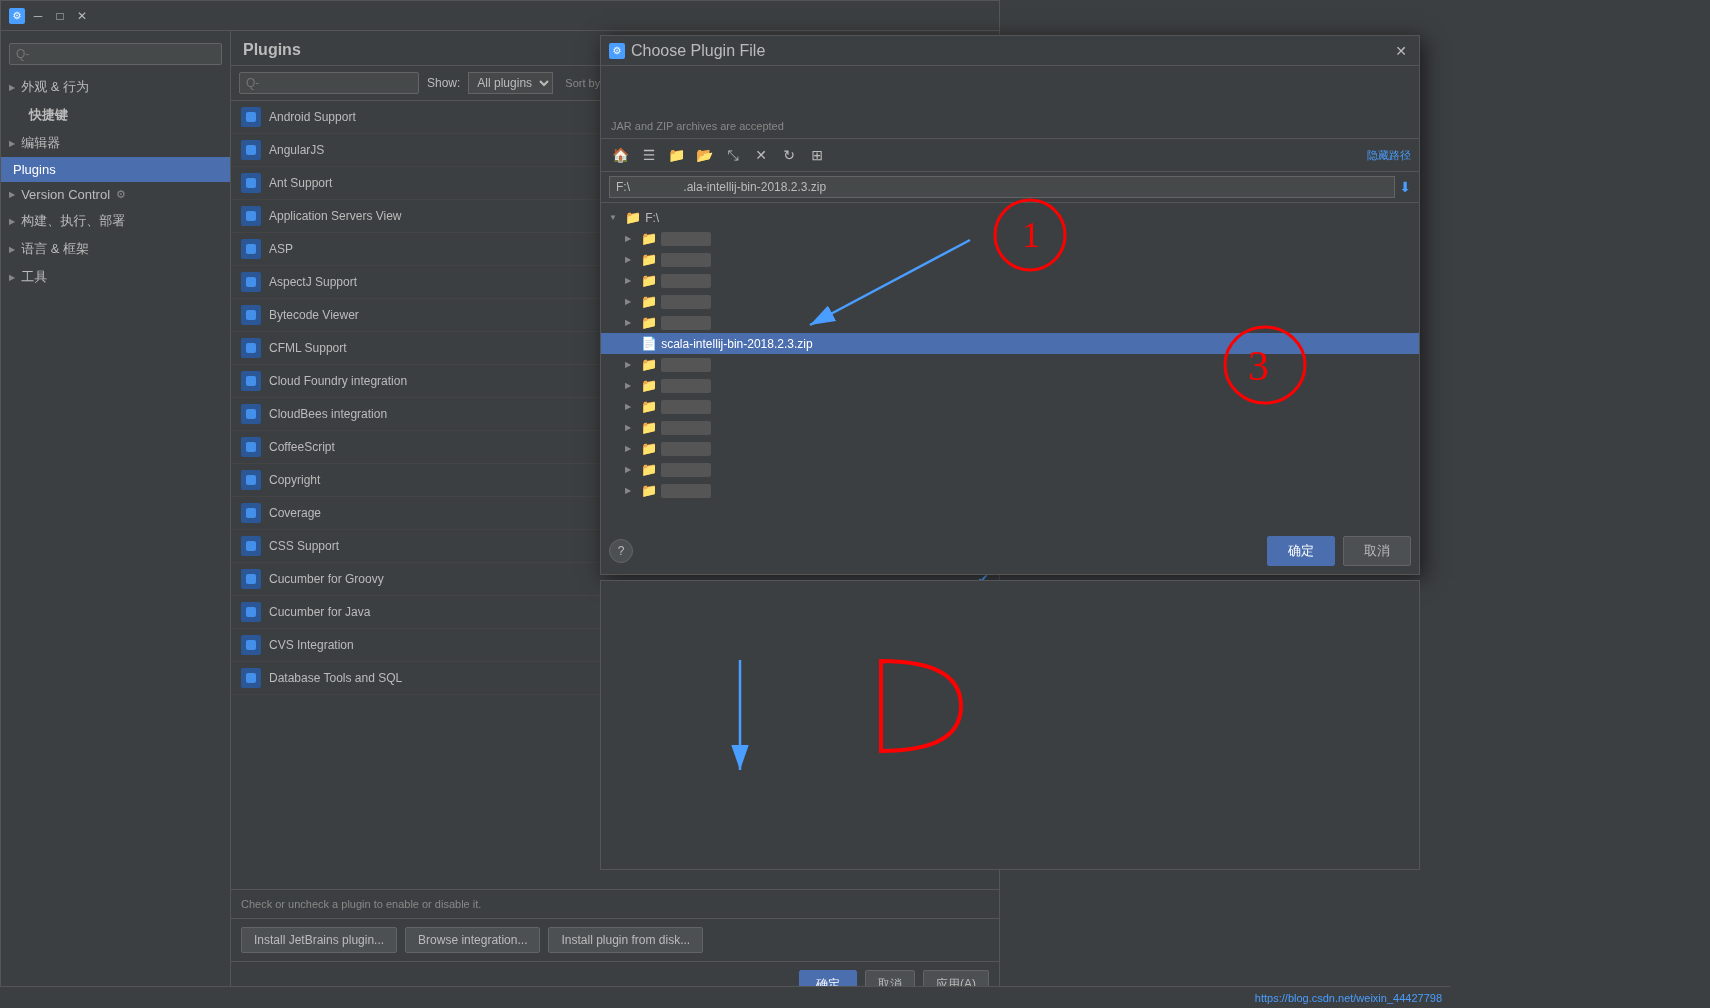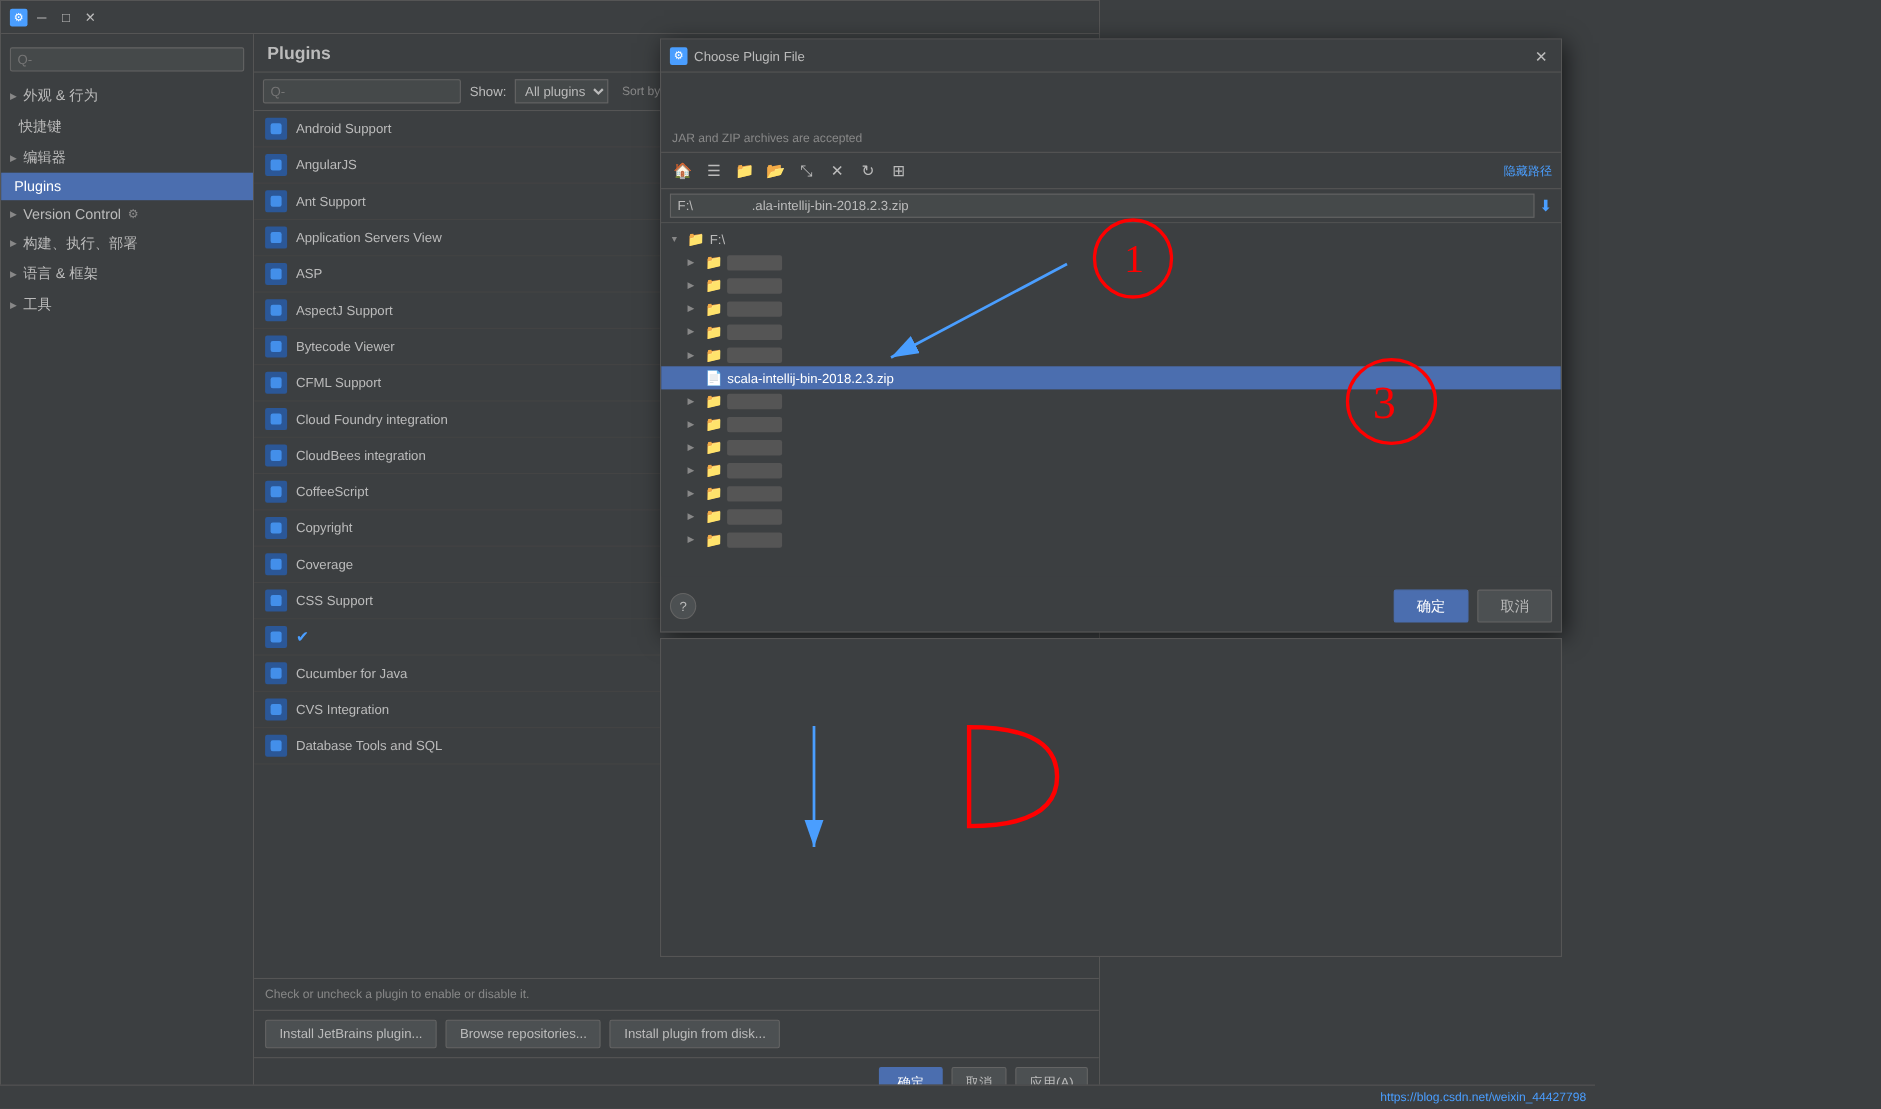--- a/index.html
+++ b/index.html
@@ -294,21 +294,21 @@
       margin-right: 6px;
       font-size: 10px;
       color: white;
       display: flex;
       align-items: center;
       justify-content: center;
     }
 
     .dialog-title-text {
       flex: 1;
-      font-size: 12px;
+      font-size: 16px;
       color: #bbbbbb;
     }
 
     .dialog-close {
       font-size: 14px;
       color: #bbbbbb;
       cursor: pointer;
       background: none;
       border: none;
       padding: 0 4px;
@@ -516,21 +516,21 @@
 
     <div class="sidebar">
       <div class="search-bar-left">
         <input class="search-input-left" placeholder="Q-" style="">
       </div>
 
       <div class="sidebar-group">
         <span class="arrow-icon">▶</span>
         <span>外观 &amp; 行为</span>
       </div>
-      <div class="sidebar-item" style="padding-left:16px;">
+      <div class="sidebar-item" style="padding-left:28px;font-weight:bold;">
         <span>快捷键</span>
       </div>
       <div class="sidebar-group">
         <span class="arrow-icon">▶</span>
         <span>编辑器</span>
       </div>
       <div class="sidebar-item active">
         <span>Plugins</span>
       </div>
       <div class="sidebar-group">
@@ -690,20 +690,21 @@
       </div>
       <span class="plugin-name">CSS Support</span>
       <span class="plugin-check">✔</span>
     </div>
           <div class="plugin-item">
       <div class="plugin-icon blue">
         <svg width="14" height="14" viewBox="0 0 14 14">
                 <rect x="2" y="2" width="10" height="10" rx="2" fill="#4a9eff" opacity="0.8"></rect>
               </svg>
       </div>
+      <span class="plugin-name">Cucumber for Groovy</span>
       <span class="plugin-check">✔</span>
     </div>
           <div class="plugin-item">
       <div class="plugin-icon blue">
         <svg width="14" height="14" viewBox="0 0 14 14">
                 <rect x="2" y="2" width="10" height="10" rx="2" fill="#4a9eff" opacity="0.8"></rect>
               </svg>
       </div>
       <span class="plugin-name">Cucumber for Java</span>
       <span class="plugin-check">✔</span>
@@ -726,21 +727,21 @@
       <span class="plugin-name">Database Tools and SQL</span>
       <span class="plugin-check">✔</span>
     </div>
         </div>
 
       <div class="plugins-footer">
         <span>Check or uncheck a plugin to enable or disable it.</span>
       </div>
       <div class="plugins-buttons">
         <button class="btn-secondary">Install JetBrains plugin...</button>
-        <button class="btn-secondary">Browse repositories...</button>
+        <button class="btn-secondary">Browse integration...</button>
         <button class="btn-secondary">Install plugin from disk...</button>
       </div>
 
       <div class="settings-bottom-bar">
         <button class="btn-primary">确定</button>
         <button class="btn-secondary">取消</button>
         <button class="btn-secondary">应用(A)</button>
       </div>
     </div>
   </div>

